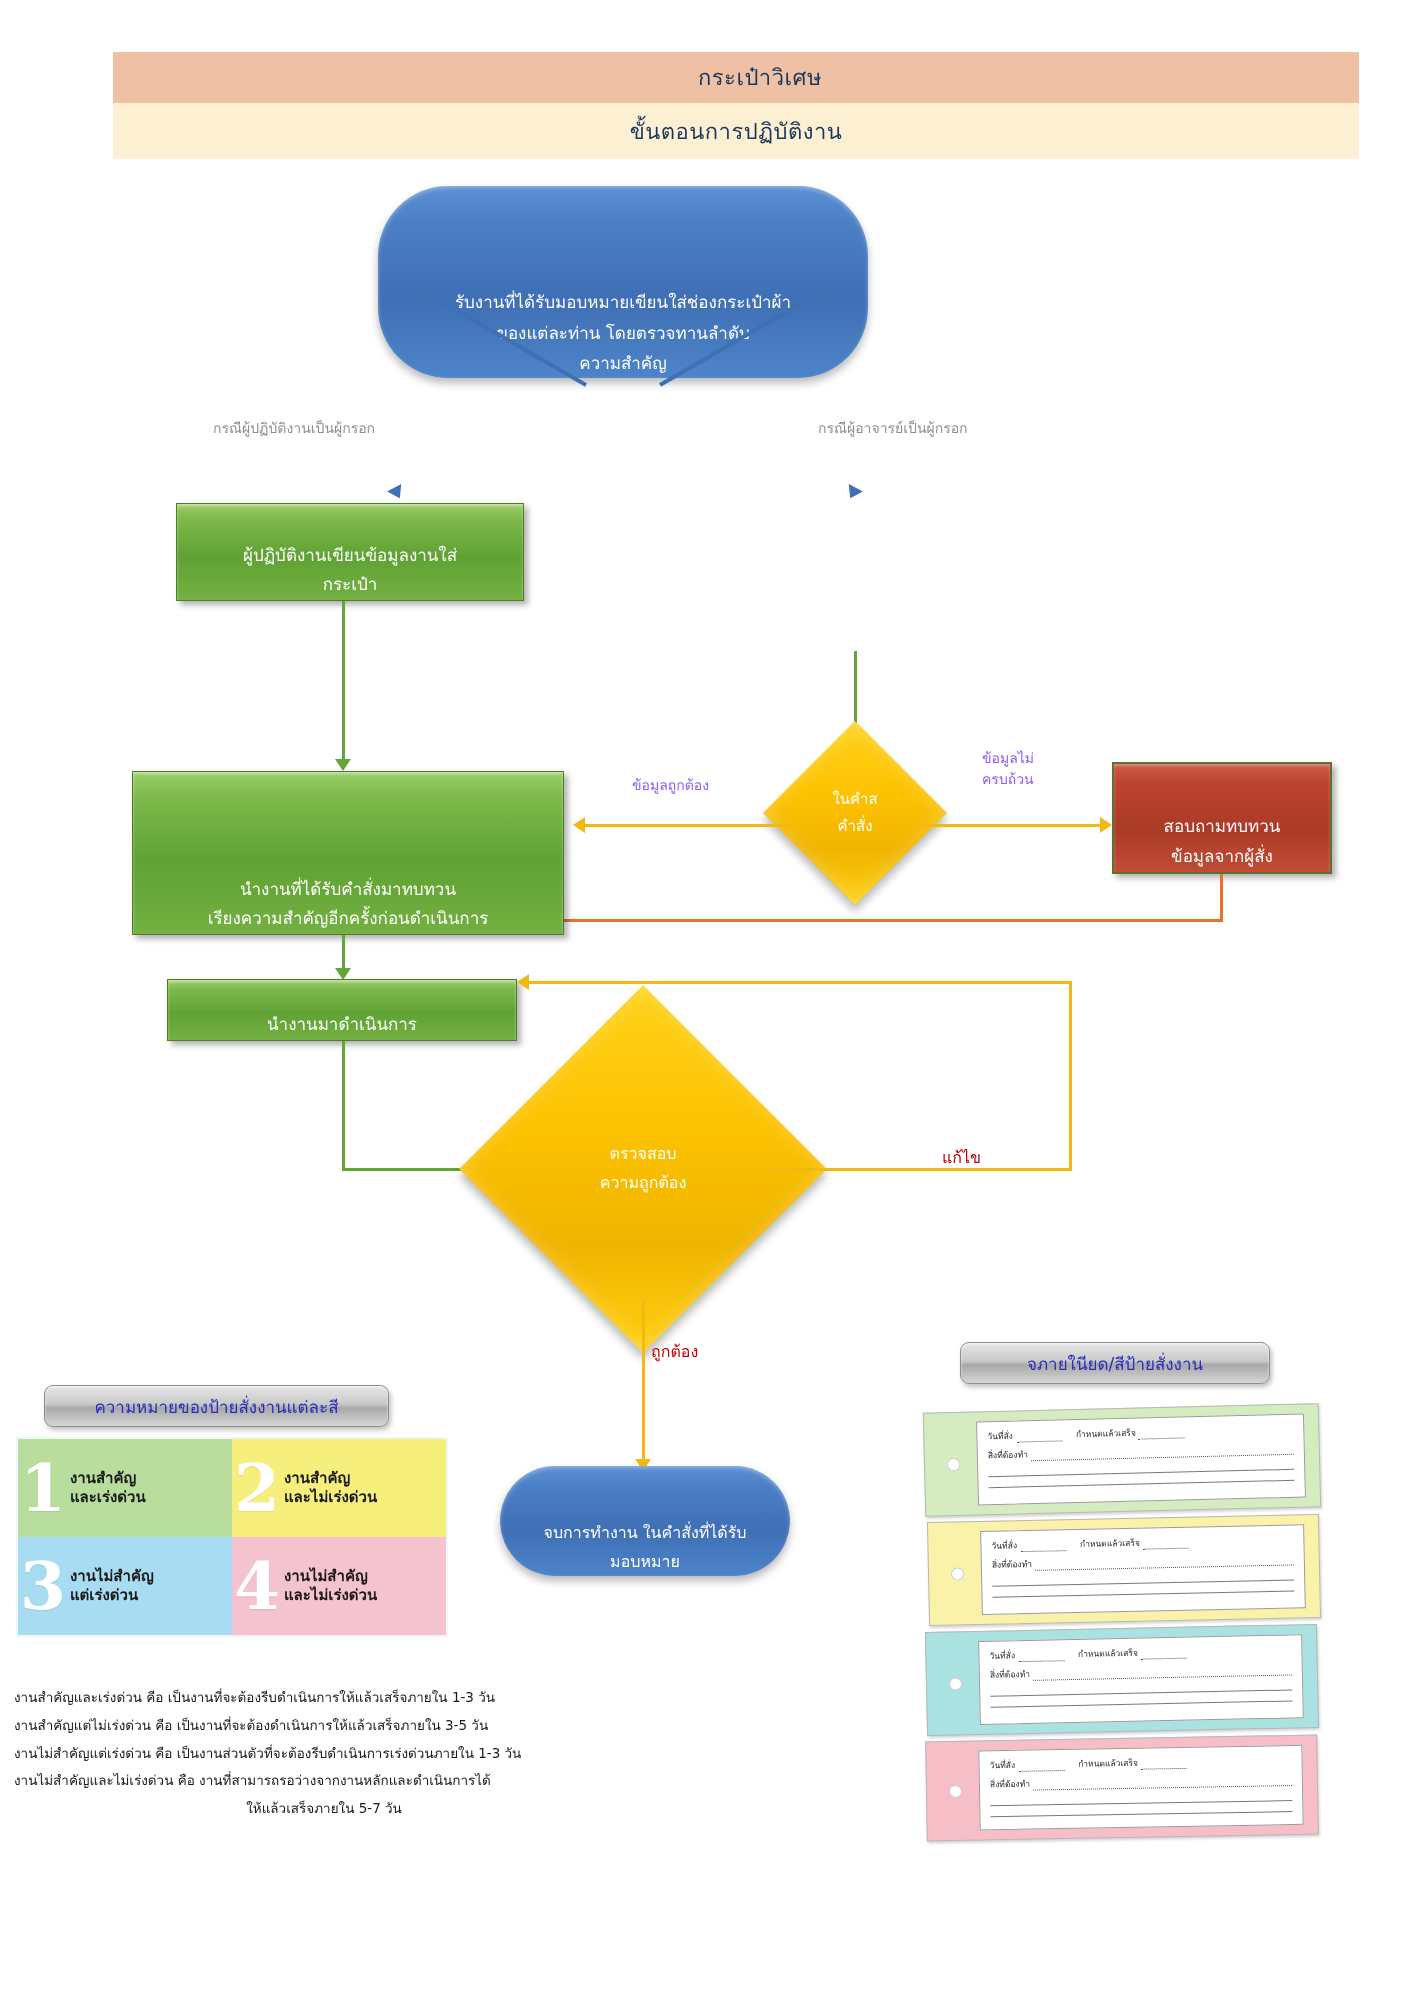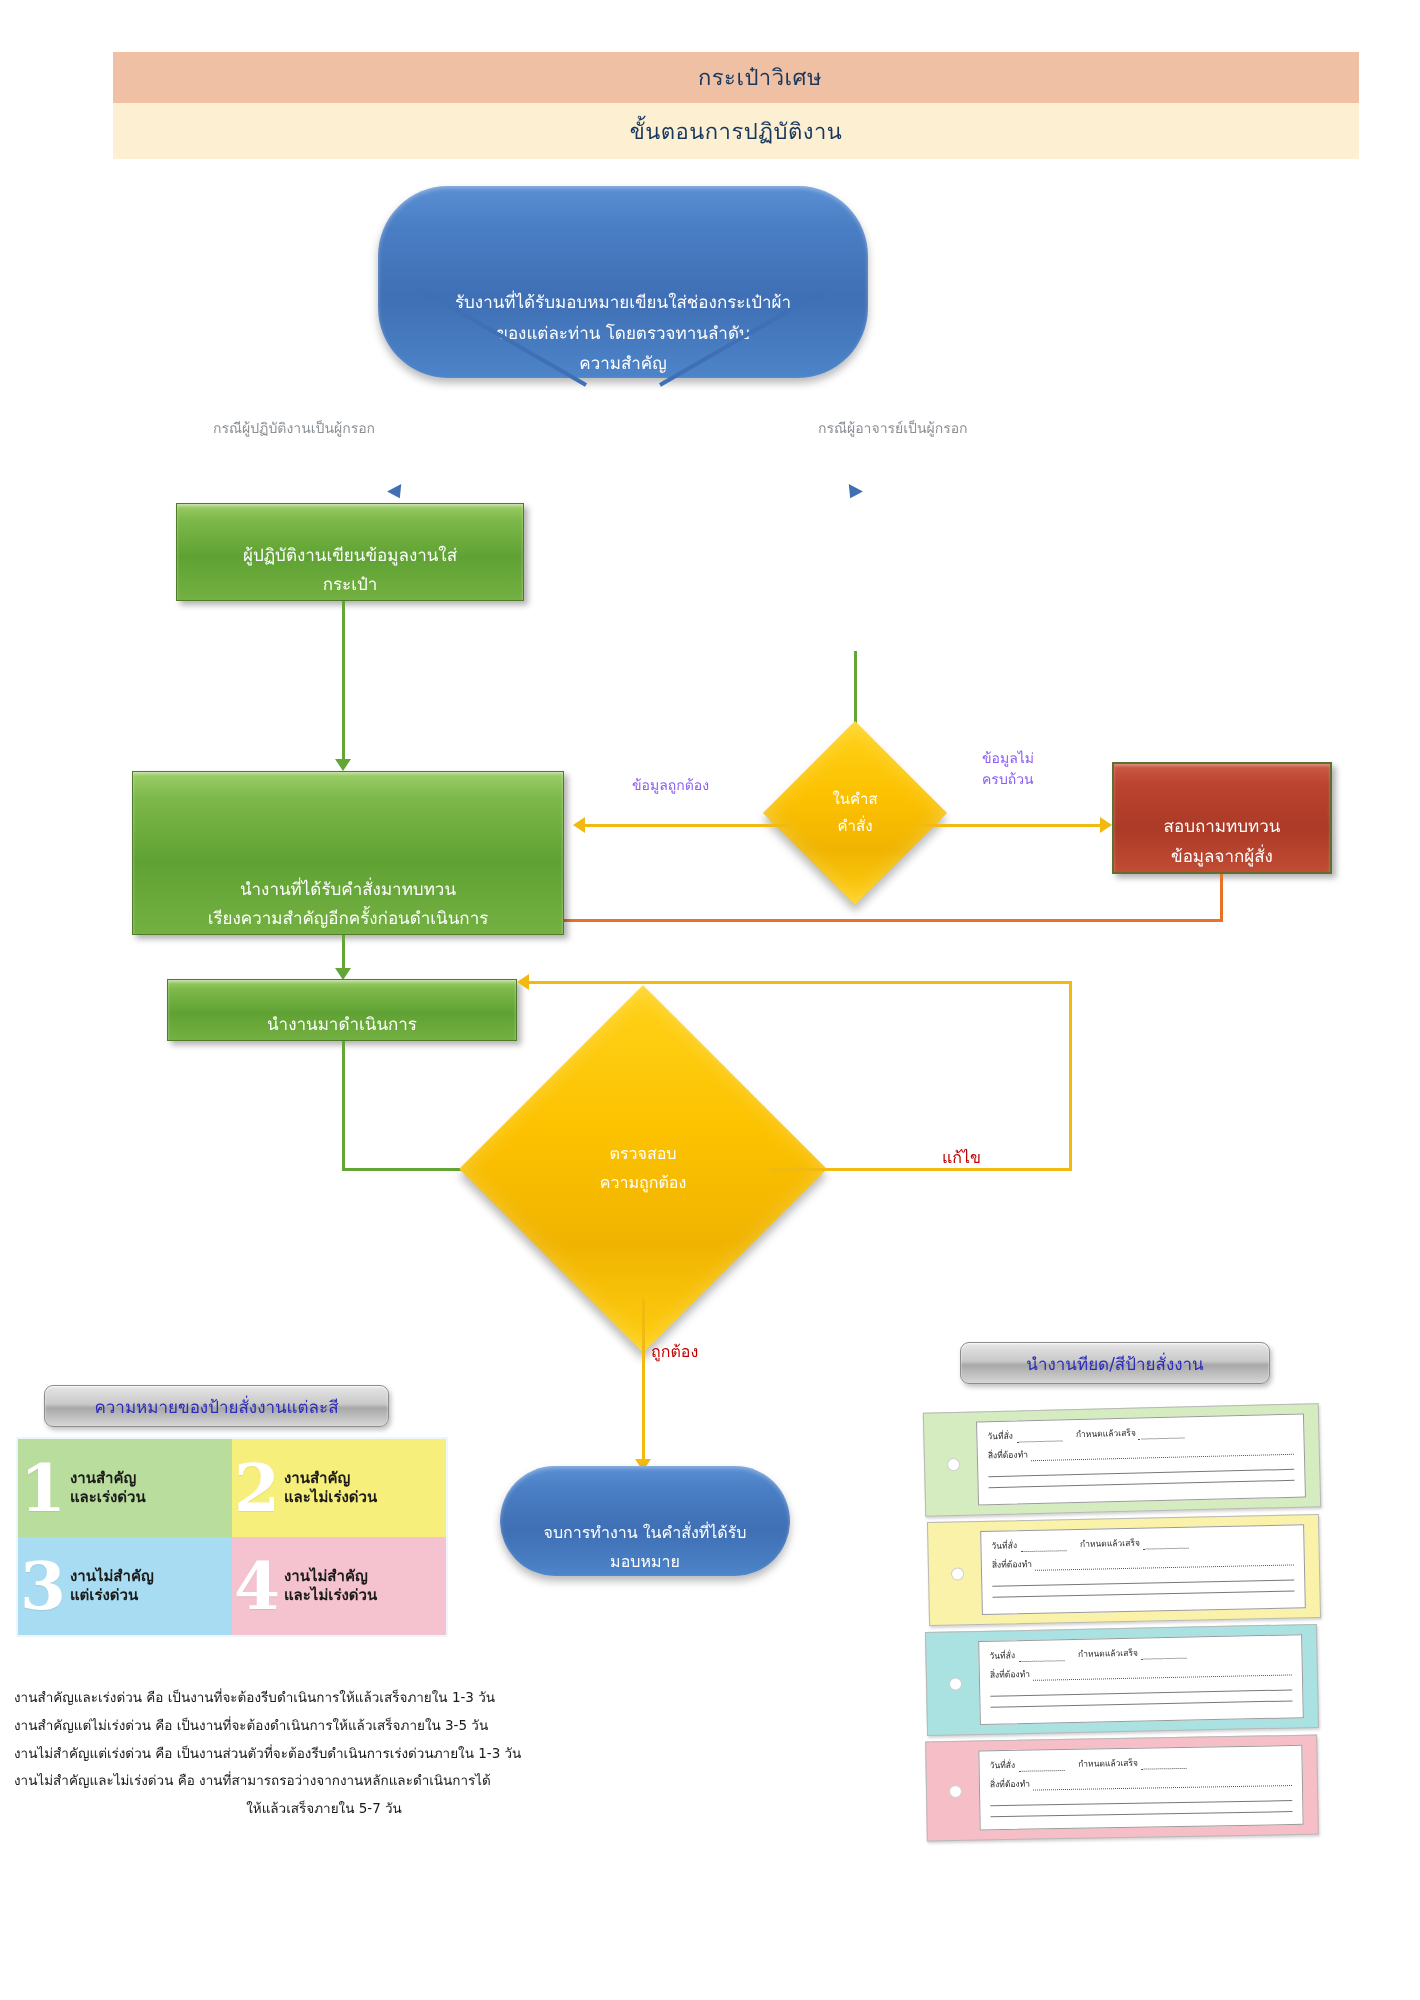--- a/index.html
+++ b/index.html
@@ -275,21 +275,21 @@
 
   <div class="footnotes" style="left:14px; top:1684px; width:560px;">
     <div>งานสำคัญและเร่งด่วน คือ  เป็นงานที่จะต้องรีบดำเนินการให้แล้วเสร็จภายใน 1-3 วัน</div>
     <div>งานสำคัญแต่ไม่เร่งด่วน คือ เป็นงานที่จะต้องดำเนินการให้แล้วเสร็จภายใน 3-5 วัน</div>
     <div>งานไม่สำคัญแต่เร่งด่วน คือ เป็นงานส่วนตัวที่จะต้องรีบดำเนินการเร่งด่วนภายใน 1-3 วัน</div>
     <div>งานไม่สำคัญและไม่เร่งด่วน คือ งานที่สามารถรอว่างจากงานหลักและดำเนินการได้</div>
     <div class="center">ให้แล้วเสร็จภายใน 5-7 วัน</div>
   </div>
 
   <div class="pill" style="left:960px; top:1342px; width:310px; height:42px;">
-    <span>นำงานทียด/สีป้ายสั่งงาน</span>
+    <span>จภายในียด/สีป้ายสั่งงาน</span>
   </div>
 
   <div class="cards" style="left:912px; top:1400px; width:422px; height:455px;">
 
     <div class="card c1" style="left:12px; top:8px; width:396px; height:104px; transform:rotate(-1.4deg);">
       <div class="hole"></div>
       <div class="inner">
         <div class="row1">
           <div class="f">
               <span>วันที่สั่ง</span>

